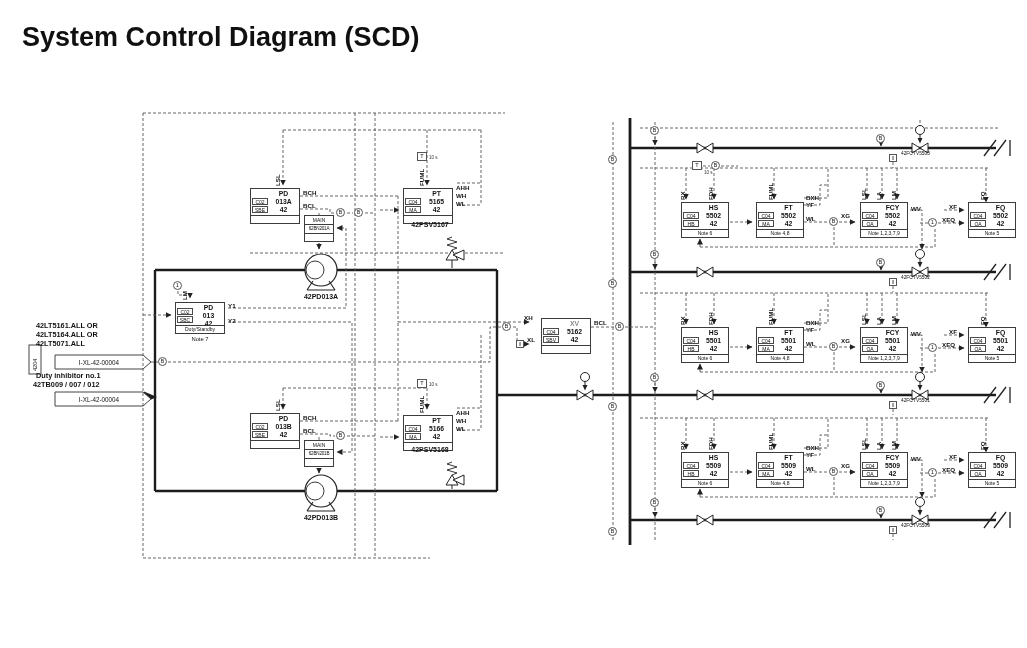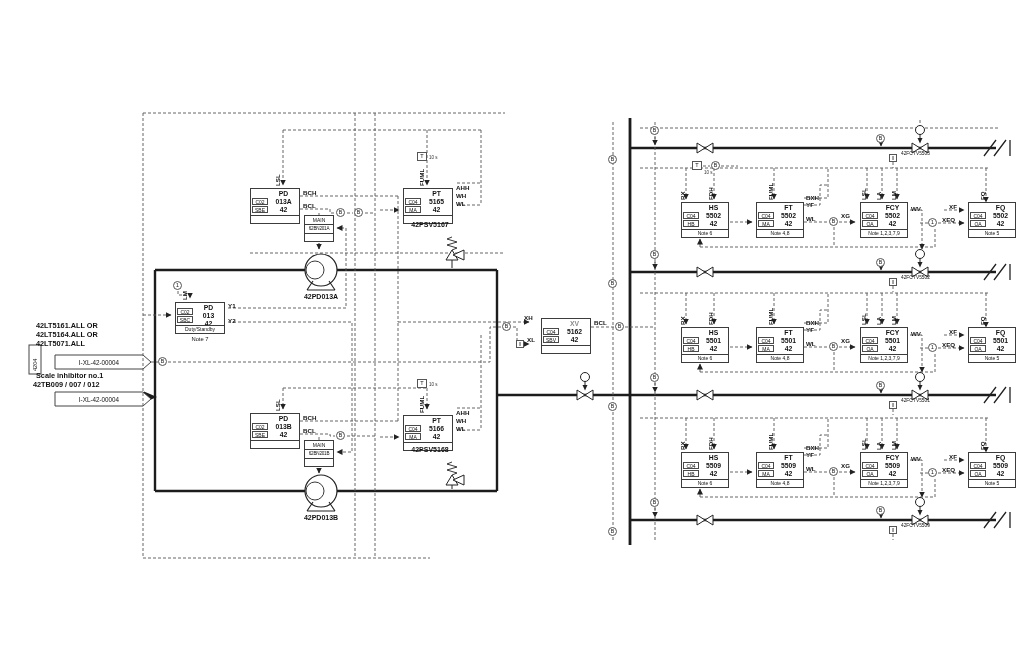--- a/index.html
+++ b/index.html
@@ -256,27 +256,28 @@
     <use href="#cv" transform="translate(920,520)"></use>
   </g>
   <g>
     <use href="#brk" transform="translate(1000,148)"></use>
     <use href="#brk" transform="translate(1000,272)"></use>
     <use href="#brk" transform="translate(1000,395)"></use>
     <use href="#brk" transform="translate(1000,520)"></use>
   </g>
 </svg>
 
+<div class="title">System Control Diagram (SCD)</div>
 
 <div class="blab" style="left:36px;top:321px;">42LT5161.ALL OR</div>
 <div class="blab" style="left:36px;top:330px;">42LT5164.ALL OR</div>
 <div class="blab" style="left:36px;top:339px;">42LT5071.ALL</div>
 <div class="vlab" style="left:32px;top:371px;font-size:5.6px;font-weight:normal;">4204</div>
 <div class="tagtxt" style="left:57px;top:356px;width:84px;">I-XL-42-00004</div>
-<div class="blab" style="left:36px;top:371px;">Scale inhibitor no.1</div>
+<div class="blab" style="left:36px;top:371px;">Duty inhibitor no.1</div>
 <div class="blab" style="left:33px;top:380px;">42TB009 / 007 / 012</div>
 <div class="tagtxt" style="left:57px;top:393px;width:84px;">I-XL-42-00004</div>
 
 <div class="fb" style="left:250px;top:188px;width:50px;height:36px;">
   <div class="fbm">
     <div class="fbl">
       <div class="fbc">C02</div>
       <div class="fbc">SBE</div>
     </div>
     <div class="fbb">

